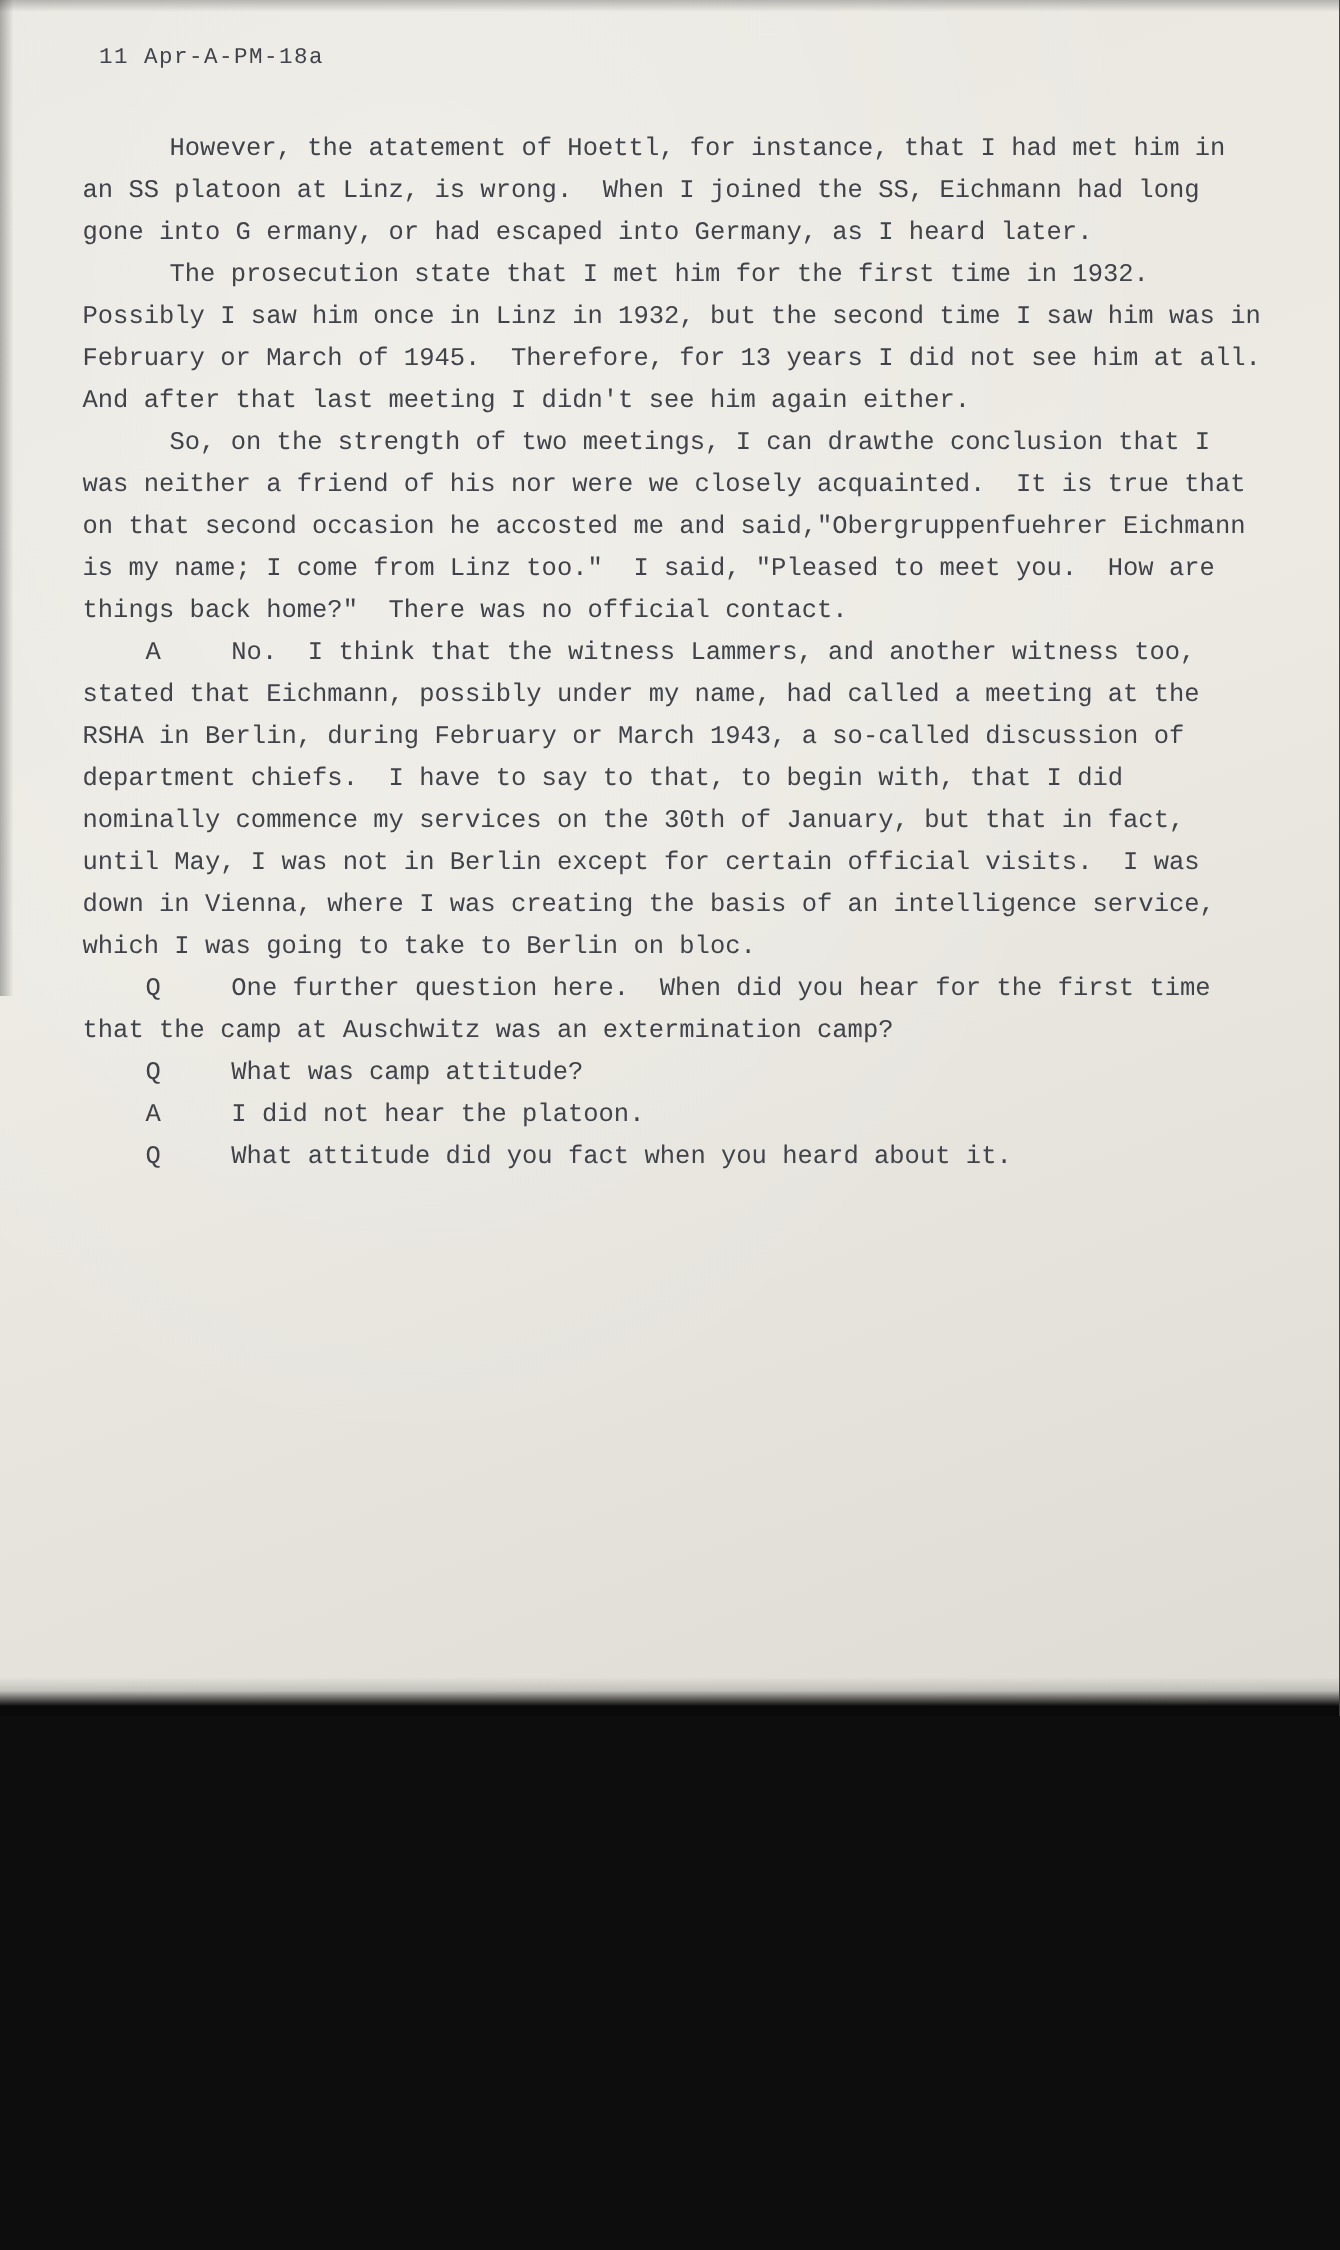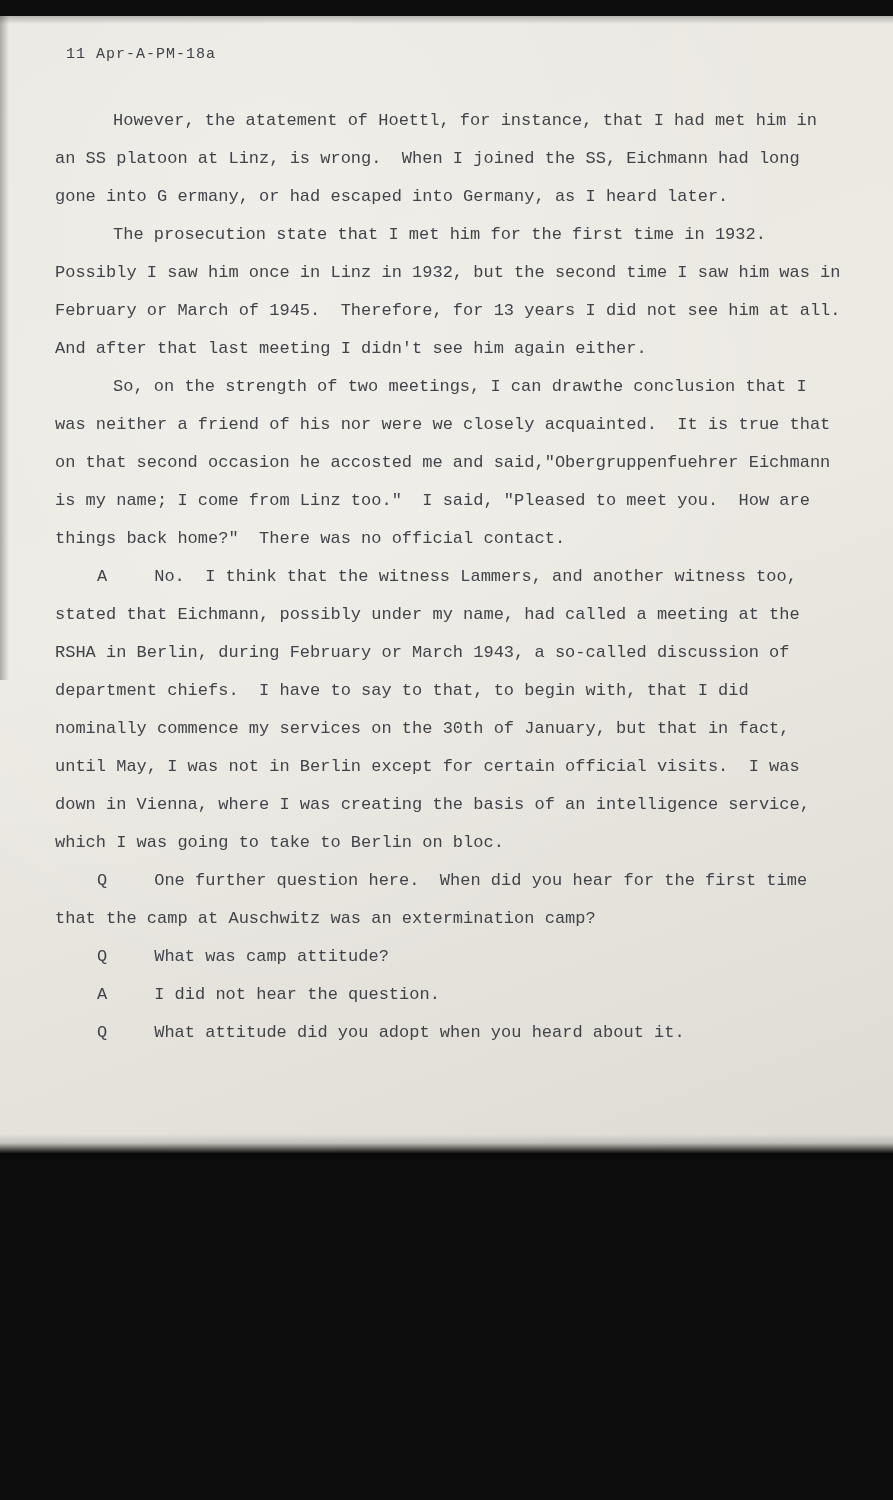--- a/index.html
+++ b/index.html
@@ -5,21 +5,21 @@
   html, body {
     margin: 0;
     padding: 0;
     background: #0d0d0d;
   }
 
   .page {
     position: relative;
     width: 893px;
     height: 1144px;
-    margin: 16px auto;
+    margin: 0 auto;
     overflow: hidden;
     background:
       radial-gradient(ellipse at 30% 20%, rgba(255,255,255,0.25), rgba(255,255,255,0) 60%),
       linear-gradient(160deg, #e9e7e0 0%, #eceae3 45%, #e3e1da 80%, #dddbd4 100%);
     font-family: "Liberation Mono", "DejaVu Sans Mono", monospace;
     color: #41434b;
   }
 
   
   .edge-bottom {
@@ -54,21 +54,21 @@
     letter-spacing: 1px;
     white-space: pre;
   }
 
   .transcript {
     position: absolute;
     top: 86px;
     left: 55px;
     width: 786px;
     font-size: 17px;
-    line-height: 38px;
+    line-height: 28px;
   }
 
   .para {
     margin: 0;
     text-indent: 58px;
   }
   .para.qa {
     text-indent: 42px;
   }
   .speaker {
@@ -95,22 +95,22 @@
 <div class="page">
   <div class="doc-header">11 Apr-A-PM-18a</div>
 
   <div class="transcript">
       <p class="para"><span class="block-text">However, the atatement of Hoettl, for instance, that I had met him in an SS platoon at Linz, is wrong.  When I joined the SS, Eichmann had long gone into G ermany, or had escaped into Germany, as I heard later.</span></p>
       <p class="para"><span class="block-text">The prosecution state that I met him for the first time in 1932.  Possibly I saw him once in Linz in 1932, but the second time I saw him was in February or March of 1945.  Therefore, for 13 years I did not see him at all.  And after that last meeting I didn't see him again either.</span></p>
       <p class="para"><span class="block-text">So, on the strength of two meetings, I can drawthe conclusion that I was neither a friend of his nor were we closely acquainted.  It is true that on that second occasion he accosted me and said,"Obergruppenfuehrer Eichmann is my name; I come from Linz too."  I said, "Pleased to meet you.  How are things back home?"  There was no official contact.</span></p>
       <p class="para qa"><span class="speaker">A</span><span class="block-text">No.  I think that the witness Lammers, and another witness too, stated that Eichmann, possibly under my name, had called a meeting at the RSHA in Berlin, during February or March 1943, a so-called discussion of department chiefs.  I have to say to that, to begin with, that I did nominally commence my services on the 30th of January, but that in fact, until May, I was not in Berlin except for certain official visits.  I was down in Vienna, where I was creating the basis of an intelligence service, which I was going to take to Berlin on bloc.</span></p>
       <p class="para qa"><span class="speaker">Q</span><span class="block-text">One further question here.  When did you hear for the first time that the camp at Auschwitz was an extermination camp?</span></p>
       <p class="para qa"><span class="speaker">Q</span><span class="block-text">What was camp attitude?</span></p>
-      <p class="para qa"><span class="speaker">A</span><span class="block-text">I did not hear the question.</span></p>
-      <p class="para qa"><span class="speaker">Q</span><span class="block-text">What attitude did you adopt when you heard about it.</span></p>
+      <p class="para qa"><span class="speaker">A</span><span class="block-text">I did not hear the platoon.</span></p>
+      <p class="para qa"><span class="speaker">Q</span><span class="block-text">What attitude did you fact when you heard about it.</span></p>
     </div>
 
   <div class="page-number">7623</div>
 
   <div class="edge-left"></div>
   <div class="edge-top"></div>
   <div class="edge-bottom"></div>
 </div>
 
 </body></html>

